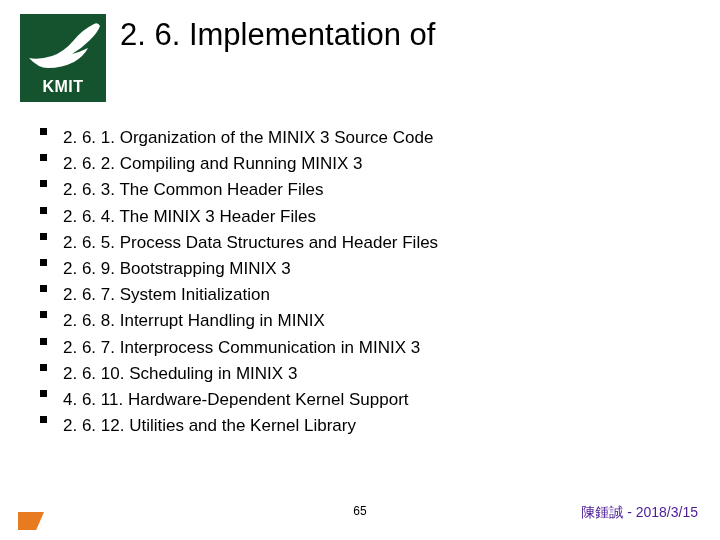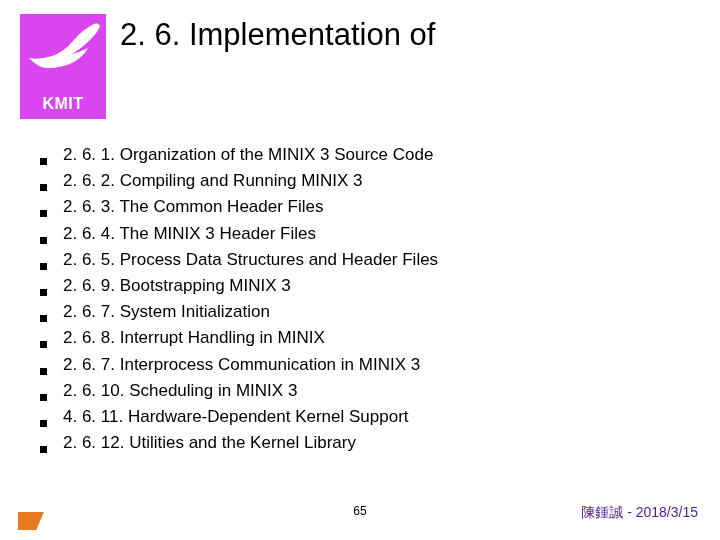--- a/index.html
+++ b/index.html
@@ -12,22 +12,22 @@
     overflow: hidden;
   }
   .header {
     display: flex;
     align-items: flex-start;
     padding: 14px 20px 8px 20px;
     gap: 14px;
   }
   .logo {
     width: 86px;
-    height: 105px;
-    background: #d946ef;
+    height: 88px;
+    background: #14532d;
     position: relative;
     flex-shrink: 0;
     overflow: hidden;
   }
   .logo svg {
     position: absolute;
     top: 4px;
     left: 4px;
     width: 78px;
     height: 58px;
@@ -51,21 +51,21 @@
     padding-top: 2px;
   }
   .content {
     padding: 18px 40px 0 40px;
   }
   .items {
     list-style: none;
   }
   .items li {
     display: flex;
-    align-items: flex-end;
+    align-items: flex-start;
     gap: 16px;
     margin-bottom: 6.2px;
     font-size: 17px;
     color: #000000;
   }
   .bullet {
     width: 7px;
     height: 7px;
     background: #000000;
     flex-shrink: 0;

